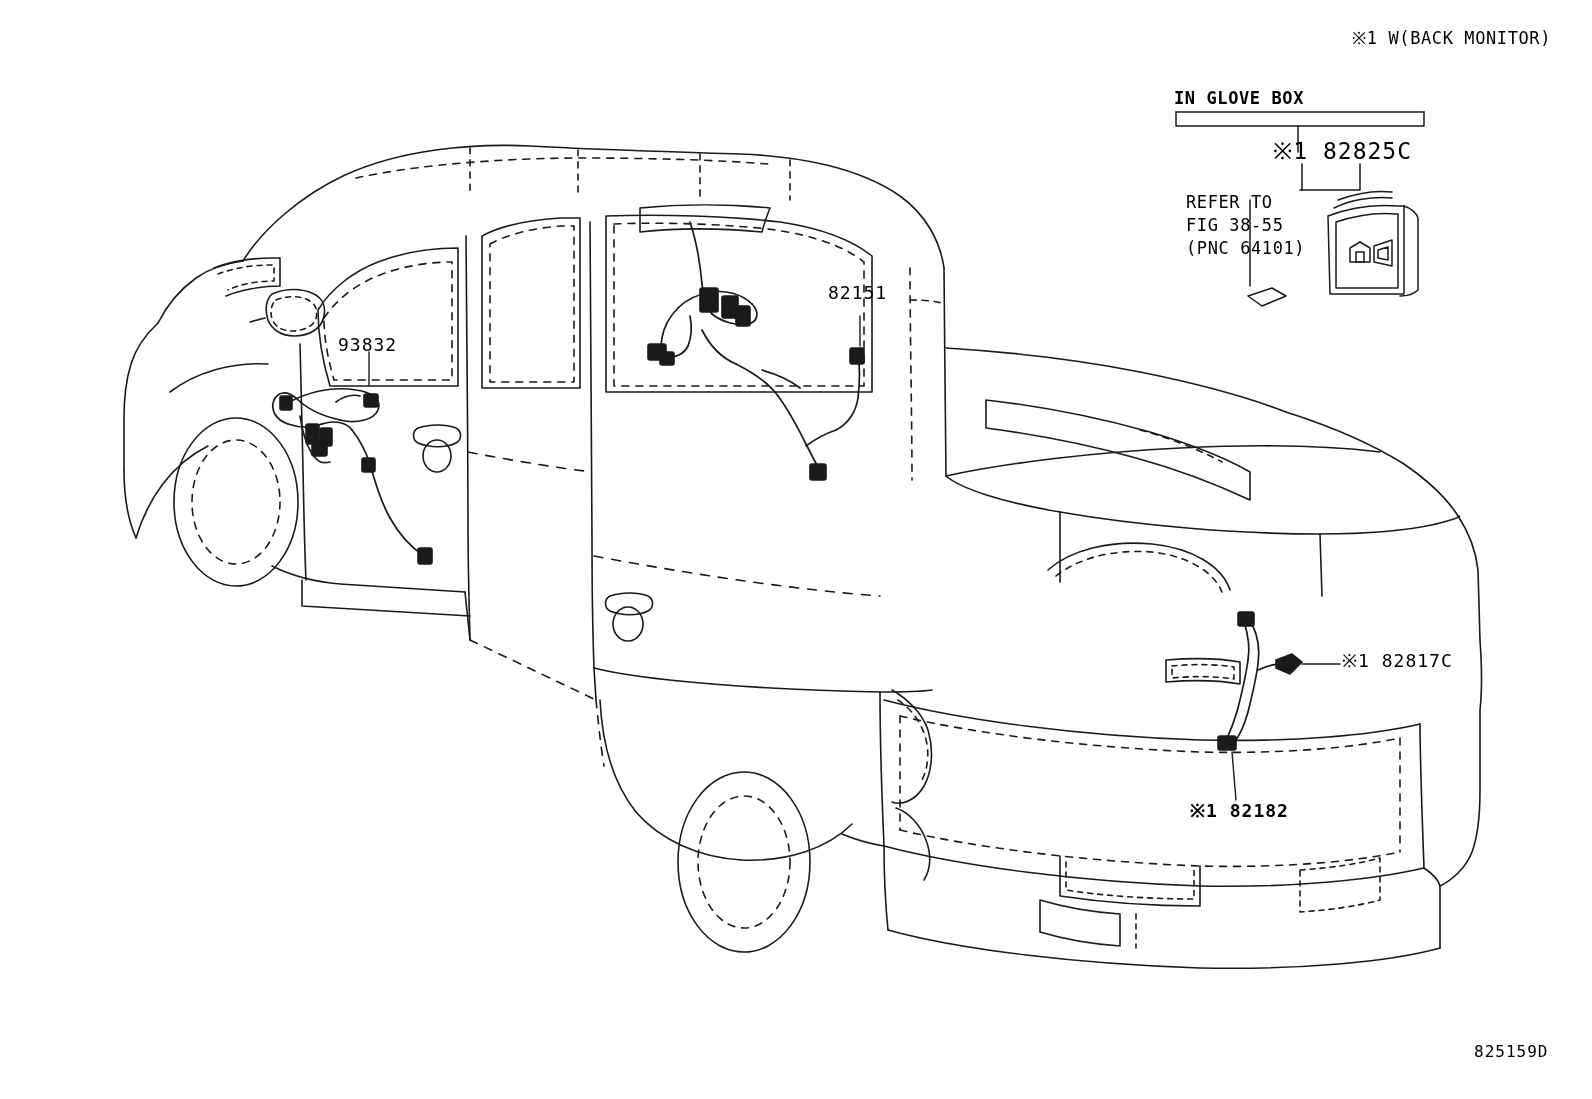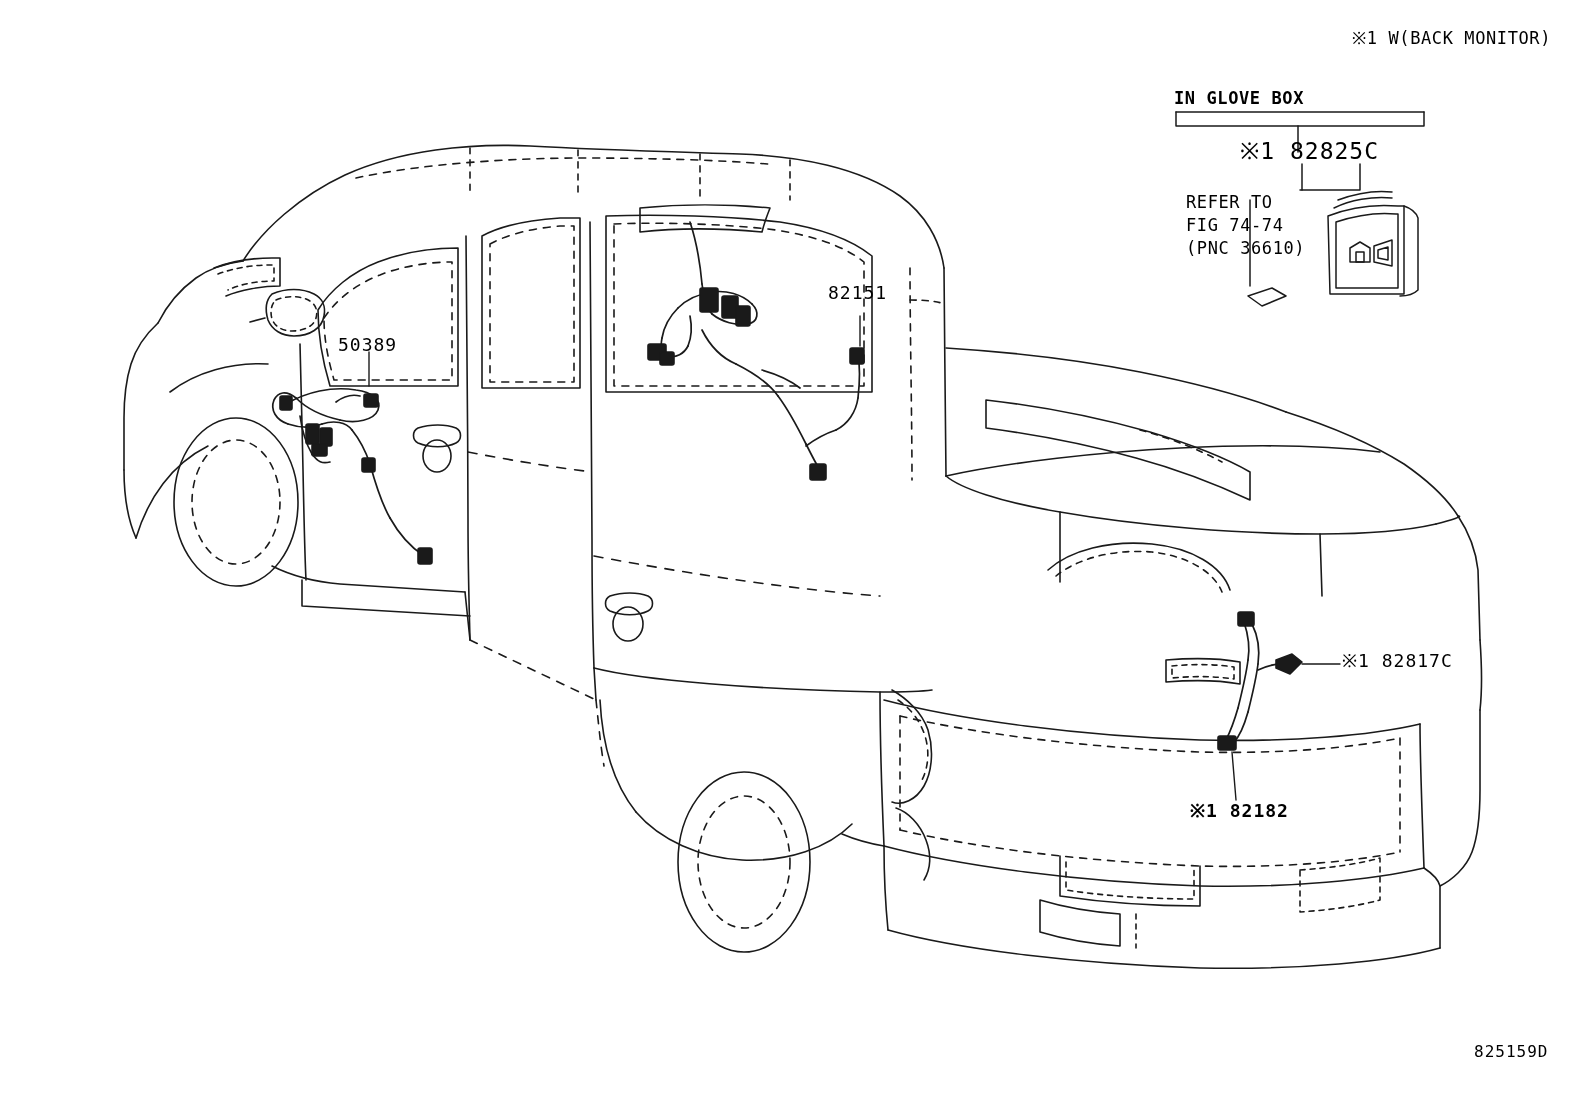--- a/index.html
+++ b/index.html
@@ -42,20 +42,21 @@
     font-size: 16px;
     letter-spacing: 1px;
   }
   .lbl-small {
     font-size: 17px;
     letter-spacing: 0.6px;
   }
   .lbl-code {
     font-size: 18px;
     letter-spacing: 1px;
+    margin-left: 33px;
   }
 </style>
 </head>
 <body>
 
 <div id="stage">
 
   <svg class="art" viewBox="0 0 1592 1099">
     <g fill="none" stroke="#1a1a1a" stroke-width="1.6" stroke-linecap="round" stroke-linejoin="round">
 
@@ -278,24 +279,24 @@
     </g>
   </svg>
 
   <div class="lbl lbl-small" style="left:1352px; top:26px;">※1 W(BACK MONITOR)</div>
 
   <div class="lbl lbl-small" style="left:1174px; top:88px;font-weight:bold;">IN GLOVE BOX</div>
 
   <div class="lbl lbl-code" style="left:1240px; top:134px; font-size:23px;">※1 82825C</div>
 
   <div class="lbl lbl-small" style="left:1186px; top:192px;">REFER TO</div>
-  <div class="lbl lbl-small" style="left:1186px; top:215px;">FIG 74-74</div>
-  <div class="lbl lbl-small" style="left:1186px; top:238px;">(PNC 36610)</div>
-
-  <div class="lbl lbl-big" style="left:338px; top:334px;">50389</div>
+  <div class="lbl lbl-small" style="left:1186px; top:215px;">FIG 38-55</div>
+  <div class="lbl lbl-small" style="left:1186px; top:238px;">(PNC 64101)</div>
+
+  <div class="lbl lbl-big" style="left:338px; top:334px;">93832</div>
 
   <div class="lbl lbl-big" style="left:828px; top:282px;">82151</div>
 
   <div class="lbl lbl-big" style="left:1342px; top:648px;text-align:center;">※1 82817C</div>
 
   <div class="lbl lbl-big" style="left:1190px; top:798px;font-weight:bold;">※1 82182</div>
 
   <div class="lbl lbl-med" style="left:1474px; top:1042px;">825159D</div>
 
 </div>

